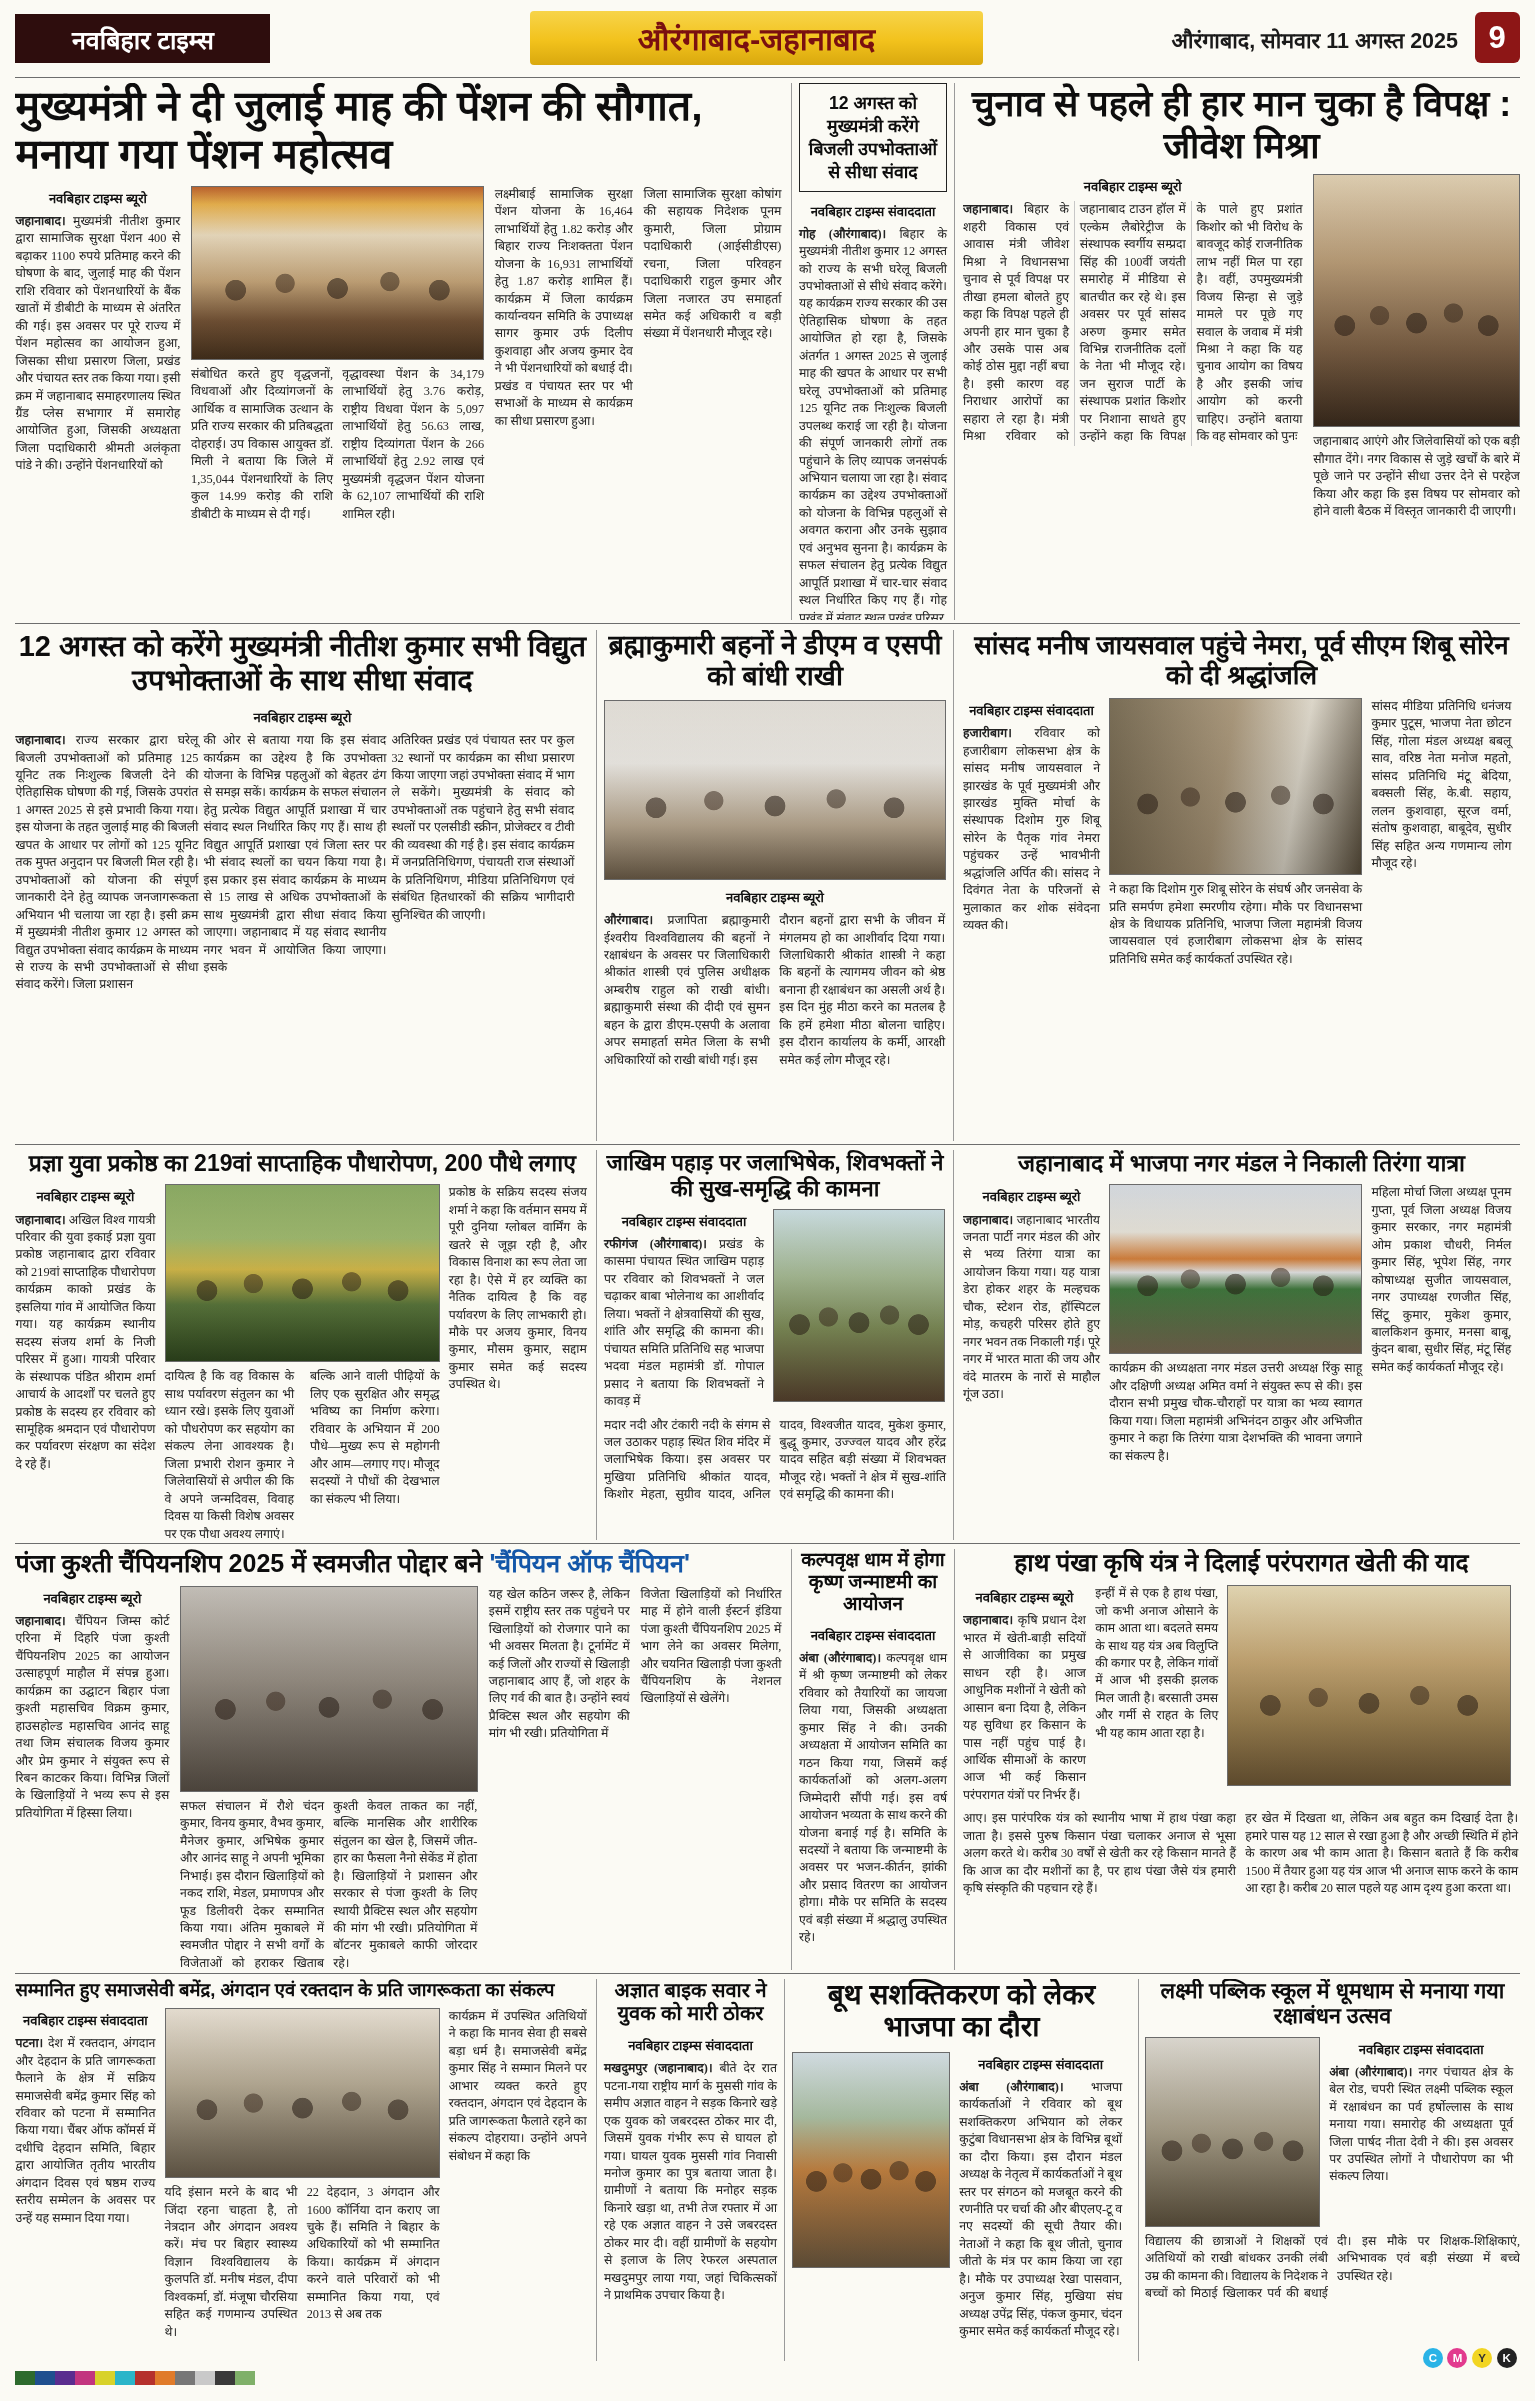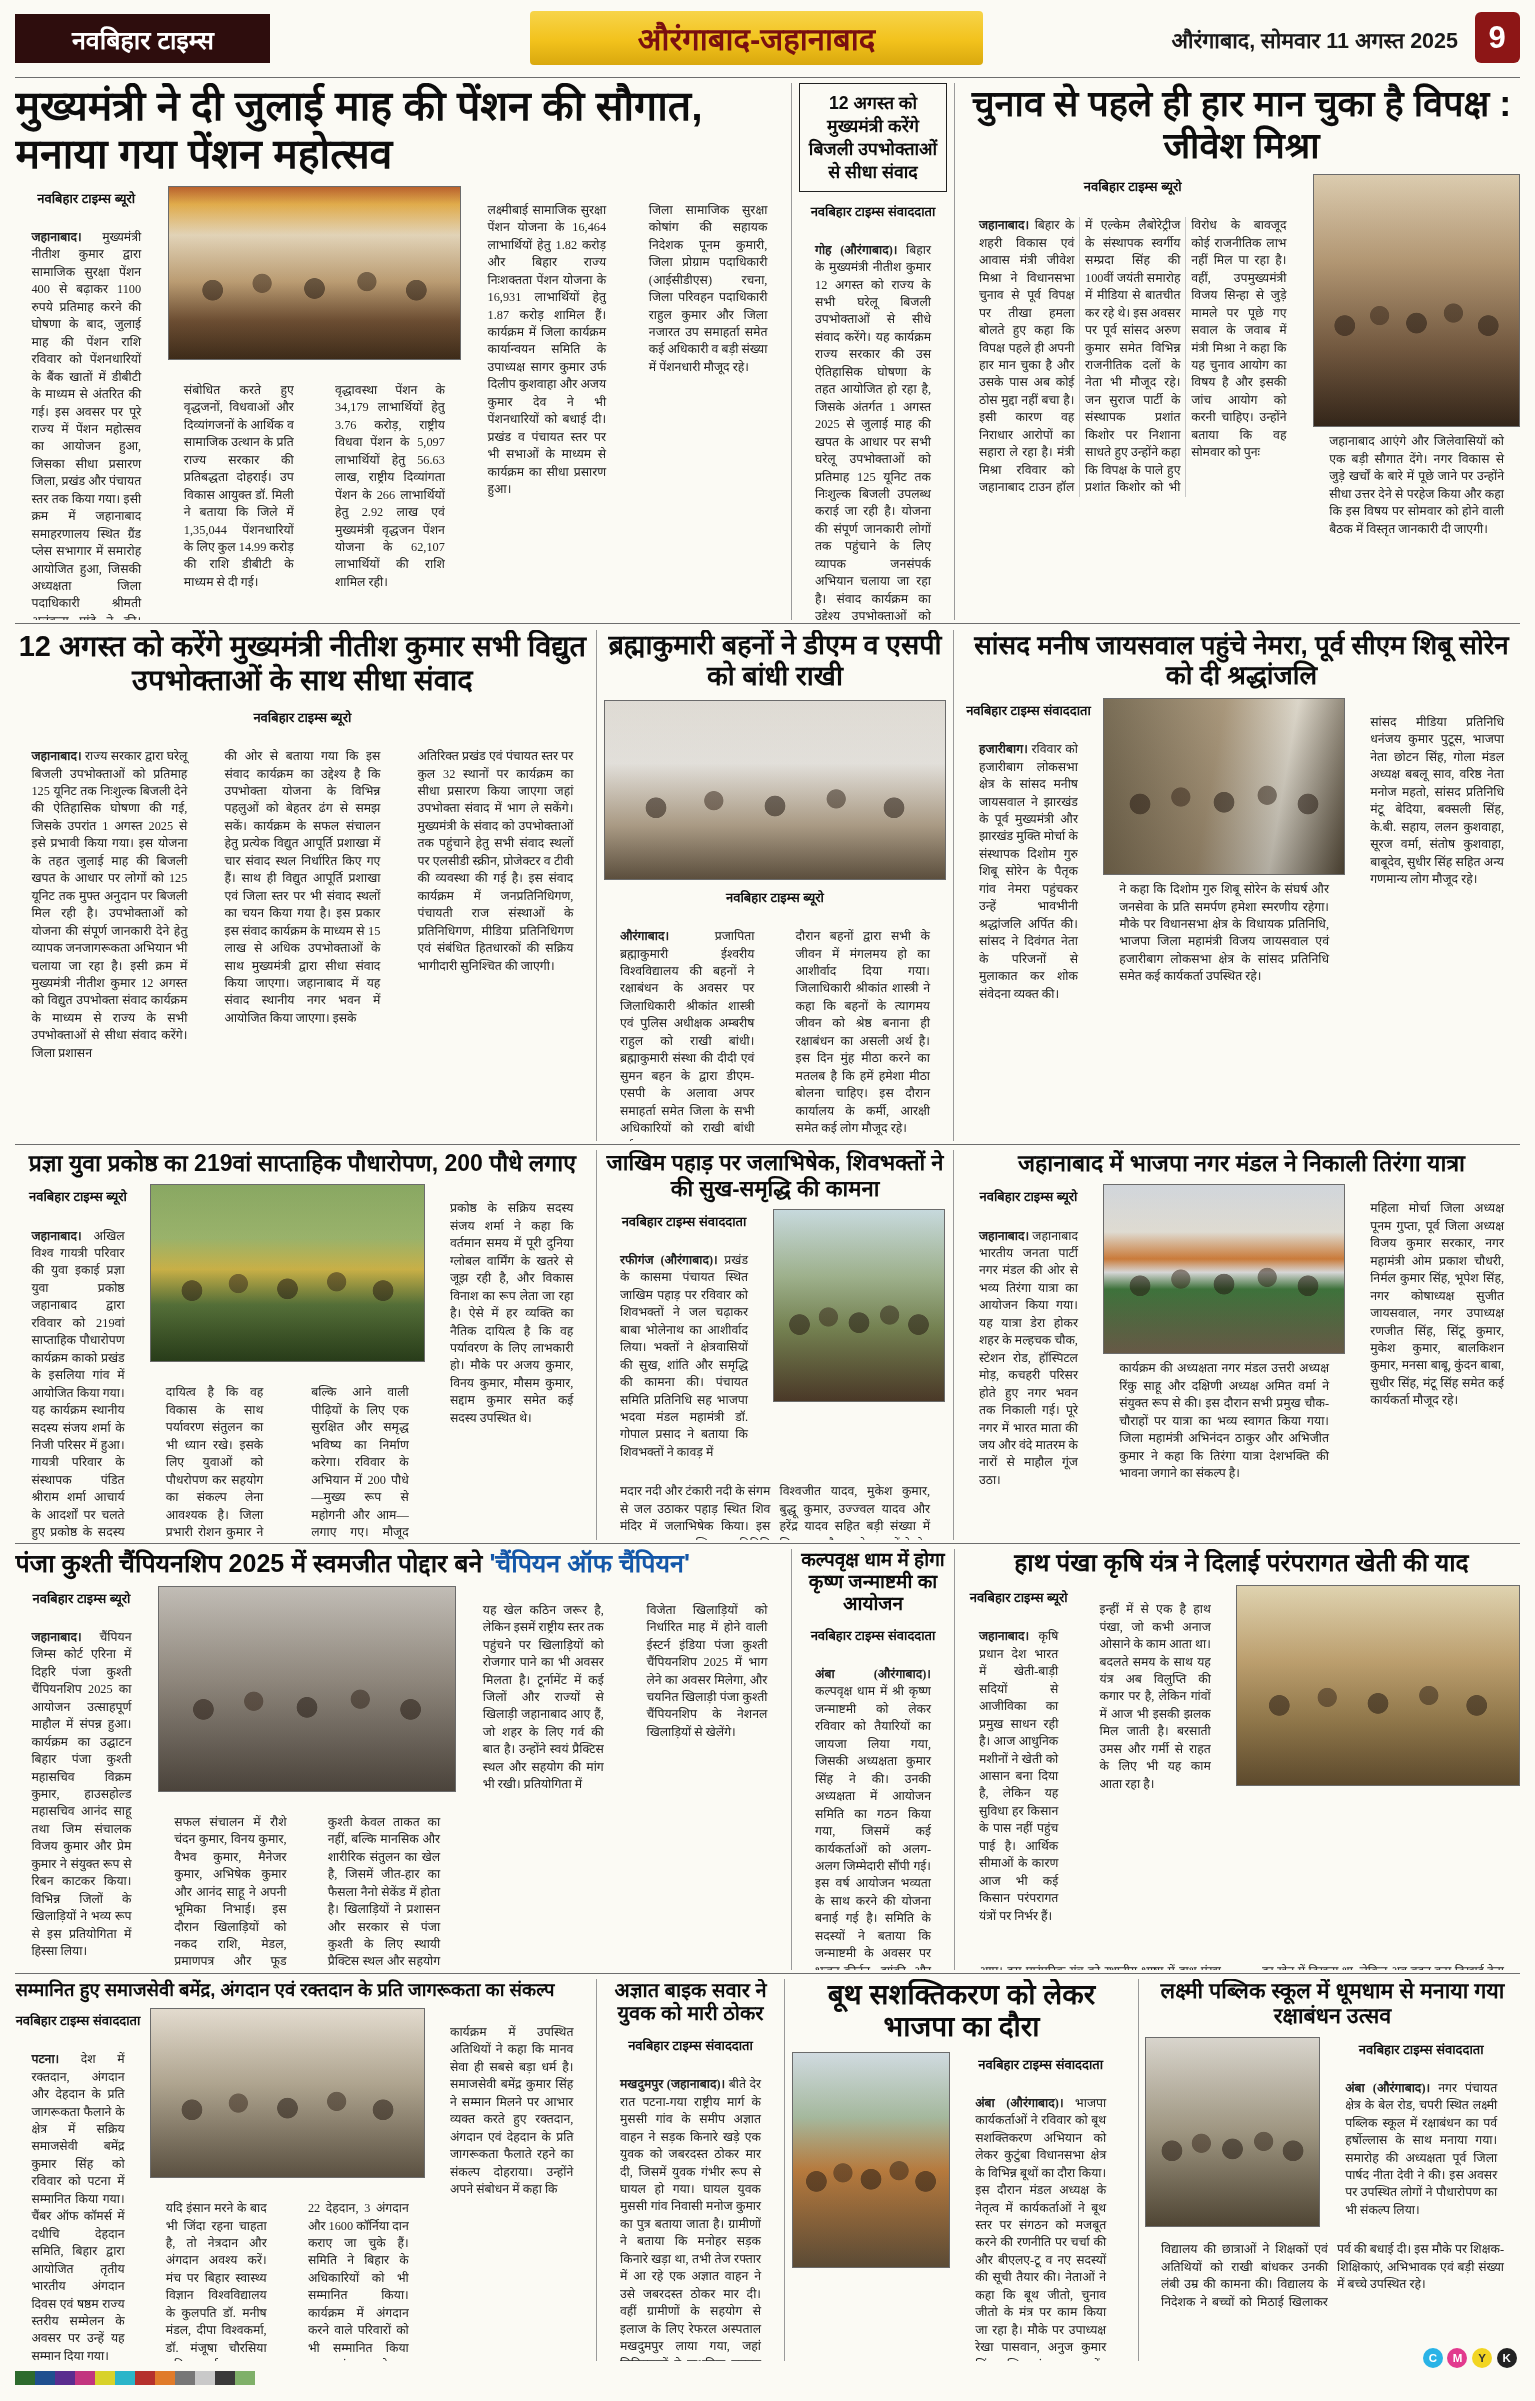--- a/index.html
+++ b/index.html
@@ -8,21 +8,21 @@
   }
   *{box-sizing:border-box}
   html,body{margin:0;padding:0}
   body{background:#777;font-family:"Liberation Serif",serif}
   .page{position:relative;width:1535px;height:2401px;background:#fbfaf4;margin:0 auto;overflow:hidden;color:#1c1c1c}
   .hrule{position:absolute;left:15.4px;right:15.4px;border-top:1.5px solid #6d6d6d}
   .art{position:absolute;overflow:hidden}
   .hl{font-family:"Liberation Sans",sans-serif;font-weight:bold;color:#0d0d0d;line-height:1.16;margin:0 0 7.7px 0}
   .hl.center{text-align:center}
   .byline{font-family:"Liberation Sans",sans-serif;font-weight:bold;font-size:13px;text-align:center;padding:3.1px 0 6.1px 0;color:#111}
-  .bc{font-size:12.3px;line-height:1.42;text-align:justify;color:#222;margin:16px}
+  .bc{font-size:12.3px;line-height:1.42;text-align:justify;color:#222;margin:0}
   .dl{font-weight:bold}
   .cols{display:flex;gap:10.7px;align-items:flex-start}
   .photo{position:relative;width:100%;border:0.8px solid #6b6b6b}
   .photo::after{content:"";position:absolute;inset:0;background-image:
     radial-gradient(circle at 15% 60%,rgba(40,28,20,.55) 0 10px,transparent 10.7px),
     radial-gradient(circle at 32% 56%,rgba(52,36,25,.5) 0 9.2px,transparent 10px),
     radial-gradient(circle at 50% 59%,rgba(35,25,18,.55) 0 10px,transparent 10.7px),
     radial-gradient(circle at 68% 55%,rgba(45,32,22,.5) 0 9.2px,transparent 10px),
     radial-gradient(circle at 85% 60%,rgba(38,27,19,.55) 0 10px,transparent 10.7px),
     linear-gradient(180deg,rgba(255,255,255,.08),rgba(0,0,0,.18))}

